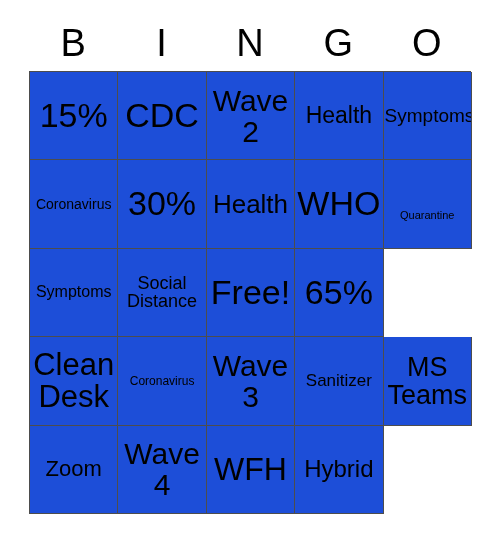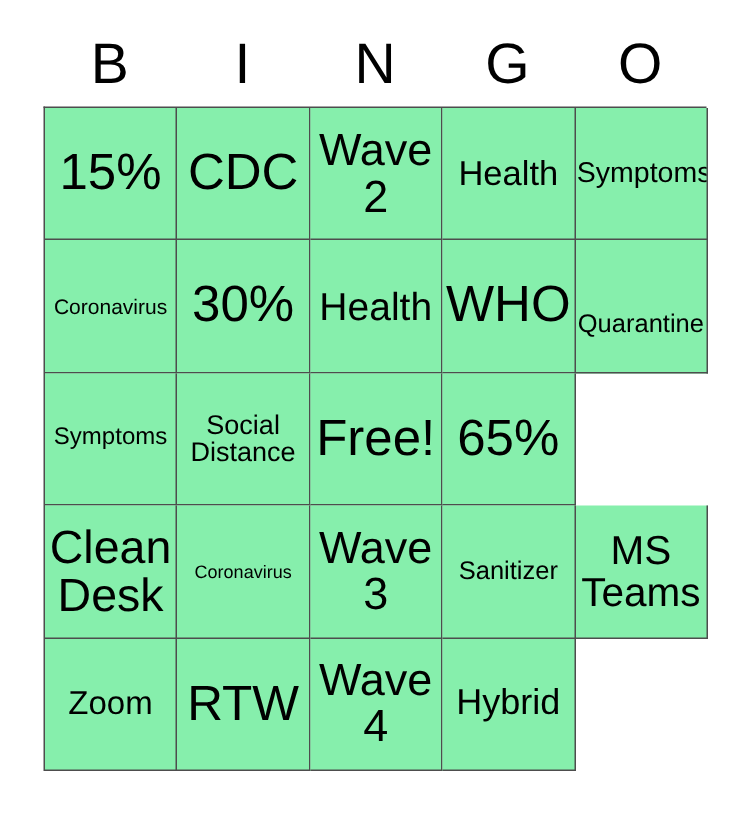--- a/index.html
+++ b/index.html
@@ -56,21 +56,21 @@
     flex: 0 0 88.4px;
     width: 88.4px;
     height: 88.4px;
     box-sizing: border-box;
     border-right: 1px solid #4d4d4d;
     border-bottom: 1px solid #4d4d4d;
     display: flex;
     align-items: center;
     justify-content: center;
     overflow: hidden;
-    background: #86efac;
+    background: #1d4ed8;
   }
   .cell-text {
     display: block;
     width: 100%;
     text-align: center;
     line-height: 1.04;
     color: #000000;
     padding: 0 1px;
     box-sizing: border-box;
     word-break: normal;
@@ -118,21 +118,21 @@
       <div class="cell">
           <span class="cell-text" style="font-size: 34px;">30%</span>
         </div>
       <div class="cell">
           <span class="cell-text" style="font-size: 26px;">Health</span>
         </div>
       <div class="cell">
           <span class="cell-text" style="font-size: 34px;">WHO</span>
         </div>
       <div class="cell">
-          <span class="cell-text" style="font-size: 17px; margin-top: 23px;">Quarantine</span>
+          <span class="cell-text" style="font-size: 11px; margin-top: 23px;">Quarantine</span>
         </div>
     </div>
 
     <div class="grid-row">
       <div class="cell">
           <span class="cell-text" style="font-size: 16px;">Symptoms</span>
         </div>
       <div class="cell">
           <span class="cell-text" style="font-size: 18px;">Social
 Distance</span>
@@ -164,25 +164,25 @@
           <span class="cell-text" style="font-size: 27px;">MS
 Teams</span>
         </div>
     </div>
 
     <div class="grid-row">
       <div class="cell">
           <span class="cell-text" style="font-size: 22px;">Zoom</span>
         </div>
       <div class="cell">
-          <span class="cell-text" style="font-size: 33px;">RTW</span>
+          <span class="cell-text" style="font-size: 30px;">Wave
+4</span>
         </div>
       <div class="cell">
-          <span class="cell-text" style="font-size: 30px;">Wave
-4</span>
+          <span class="cell-text" style="font-size: 32px;">WFH</span>
         </div>
       <div class="cell">
           <span class="cell-text" style="font-size: 24px;">Hybrid</span>
         </div>
     </div>
 
   </div>
 </div>
 
 </body></html>

